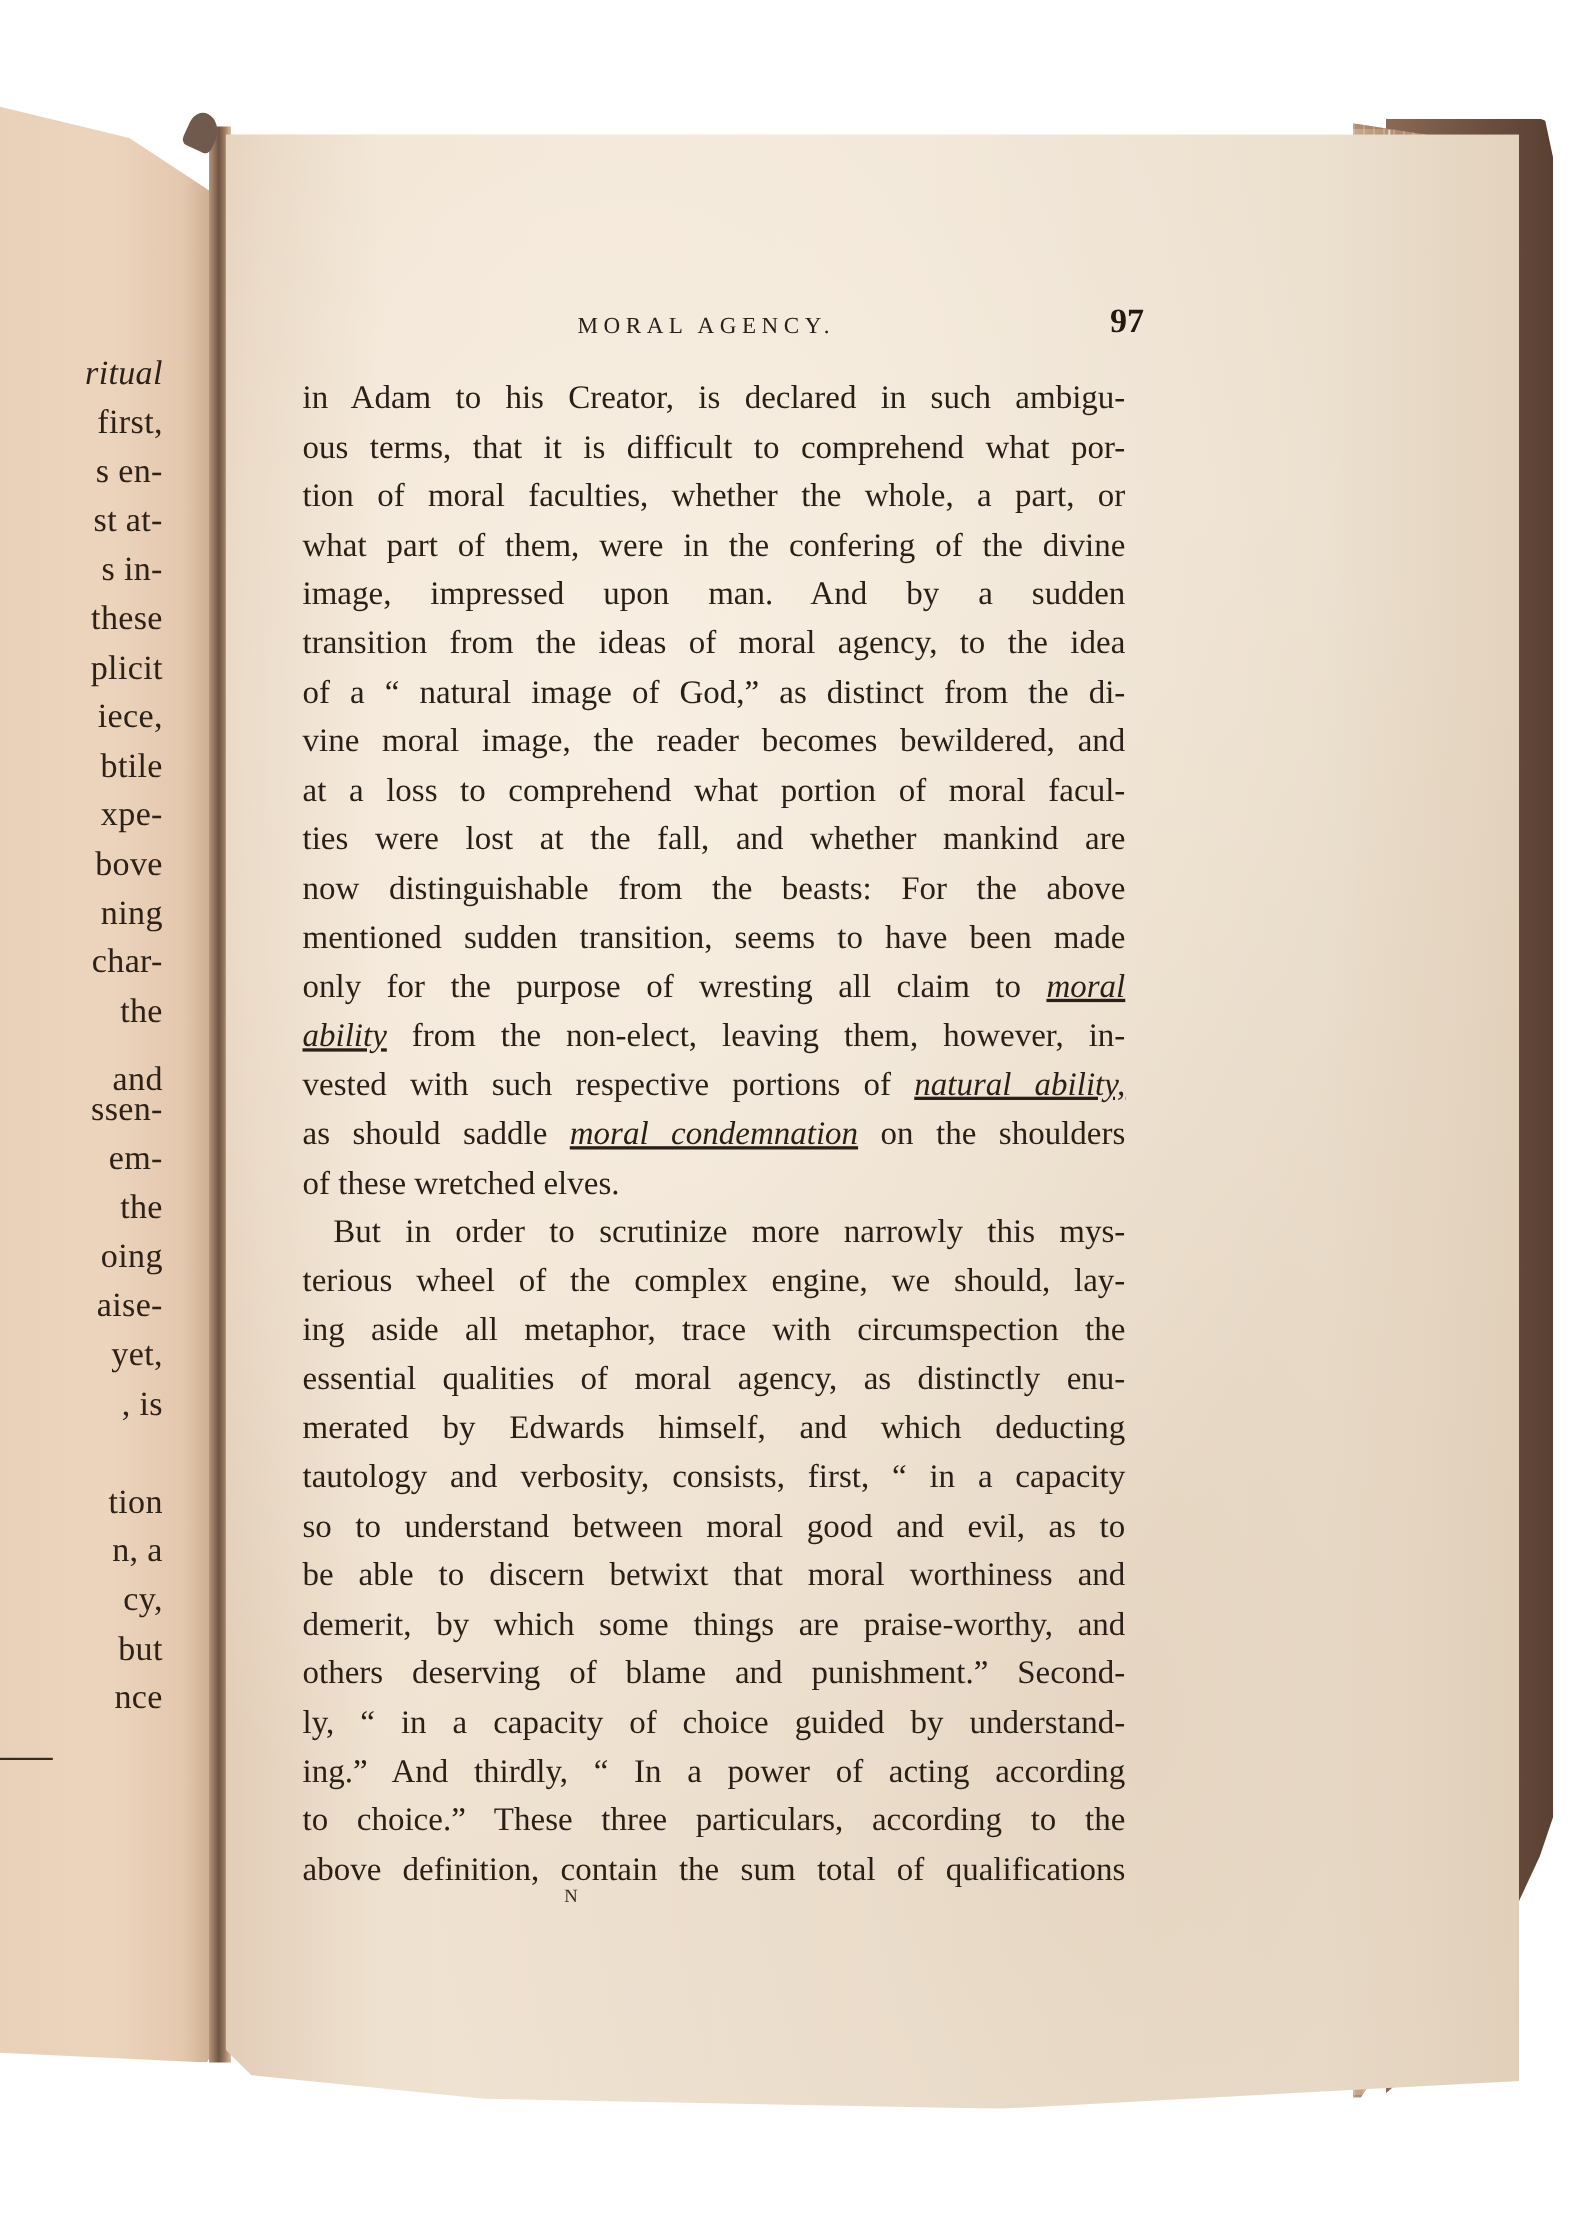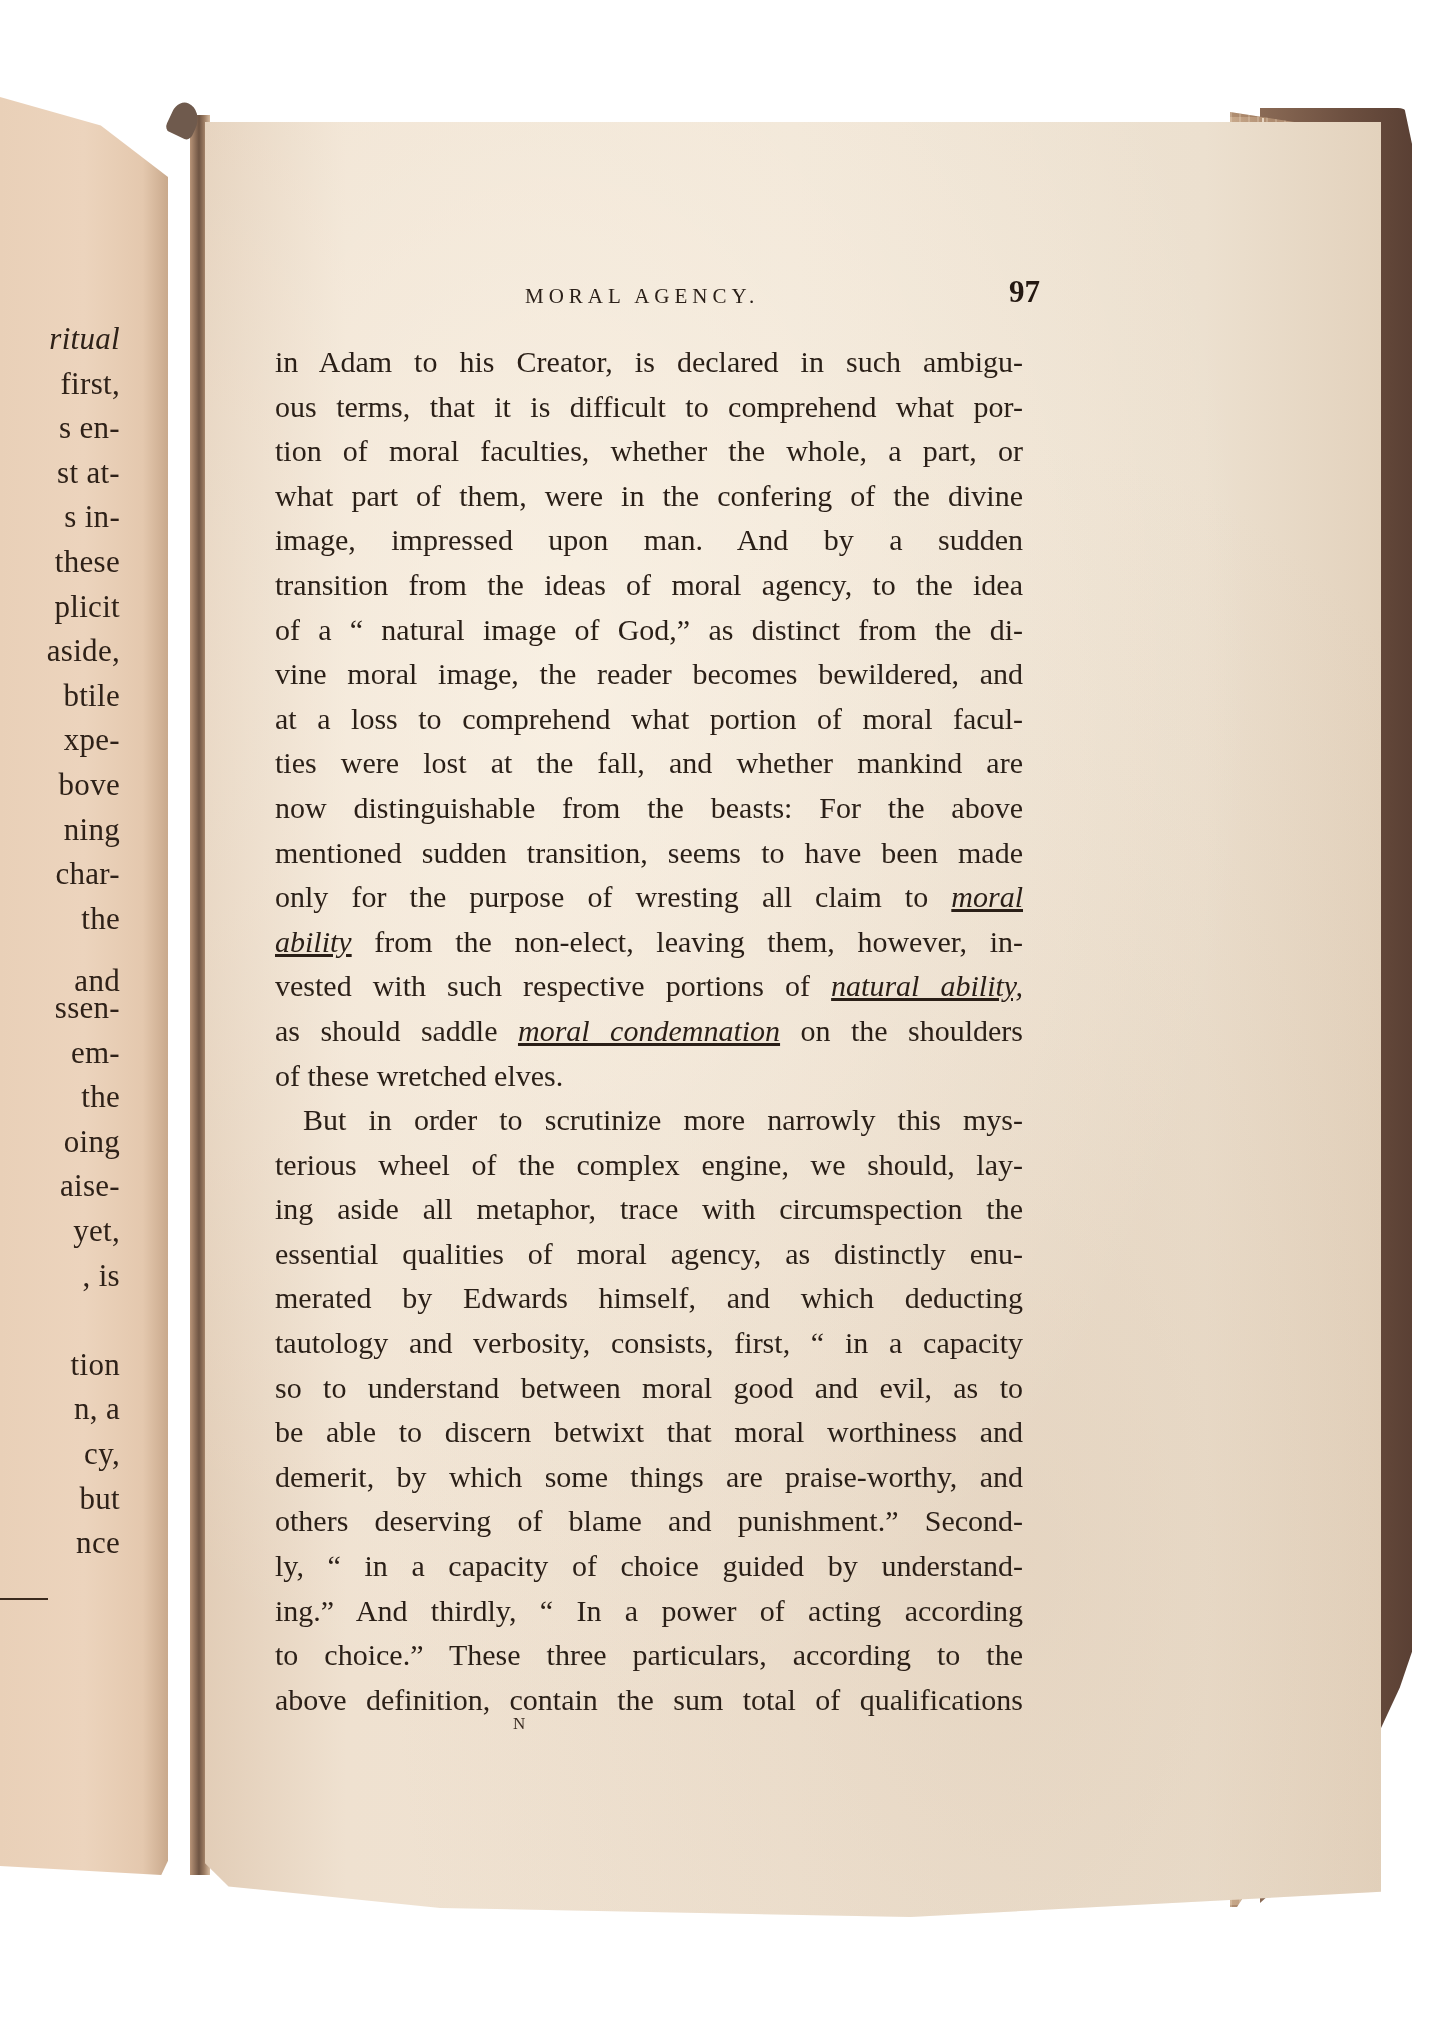--- a/index.html
+++ b/index.html
@@ -2,21 +2,21 @@
 <html><head>
 <meta charset="utf-8">
 <style>
   html, body { margin:0; padding:0; background:#ffffff; }
   body { width:1445px; height:2023px; position:relative; overflow:hidden; font-family:"Liberation Serif", "DejaVu Serif", serif; }
 
   .scene { position:absolute; left:0; top:0; width:1445px; height:2023px; }
 
   
   .left-page {
-    position:absolute; left:0; top:97px; width:168px; height:1778px;
+    position:absolute; left:0; top:97px; width:196px; height:1778px;
     background: linear-gradient(90deg, #e9d0b8 0%, #ecd4bd 50%, #e4c8ae 85%, #c9a98c 100%);
     clip-path: polygon(0 0, 60% 1.6%, 100% 4.5%, 100% 99.2%, 96% 100%, 0 99.5%);
   }
   .left-line {
     position:absolute; right:48px; font-size:31px; color:#2e2118; white-space:nowrap;
     text-align:right; letter-spacing:0.3px;
   }
   .left-line.italic { font-style:italic; }
   .left-rule { position:absolute; left:0; top:1501px; width:48px; height:2px; background:#3a2a1e; }
 
@@ -91,21 +91,21 @@
 
   <div class="left-page">
     <div id="left-lines">
         <div class="left-line italic" style="top: 224px; right: 48px;">ritual</div>
         <div class="left-line" style="top: 268.6px; right: 48px; text-align: center;">first,</div>
         <div class="left-line" style="top: 313.2px; right: 48px;">s en-</div>
         <div class="left-line" style="top: 357.8px; right: 48px;">st at-</div>
         <div class="left-line" style="top: 402.4px; right: 48px;">s in-</div>
         <div class="left-line" style="top: 447px; right: 48px;">these</div>
         <div class="left-line" style="top: 491.6px; right: 48px;">plicit</div>
-        <div class="left-line" style="top: 536.2px; right: 48px;">aside,</div>
+        <div class="left-line" style="top: 536.2px; right: 48px;">iece,</div>
         <div class="left-line" style="top: 580.8px; right: 48px;">btile</div>
         <div class="left-line" style="top: 625.4px; right: 48px;">xpe-</div>
         <div class="left-line" style="top: 670px; right: 48px;">bove</div>
         <div class="left-line" style="top: 714.6px; right: 48px;">ning</div>
         <div class="left-line" style="top: 759.2px; right: 48px;">char-</div>
         <div class="left-line" style="top: 803.8px; right: 48px;">the</div>
         <div class="left-line" style="top: 848.4px; right: 48px; margin-top: 18px;">and</div>
         <div class="left-line" style="top: 893px; right: 48px;">ssen-</div>
         <div class="left-line" style="top: 937.6px; right: 48px;">em-</div>
         <div class="left-line" style="top: 982.2px; right: 48px;">the</div>

